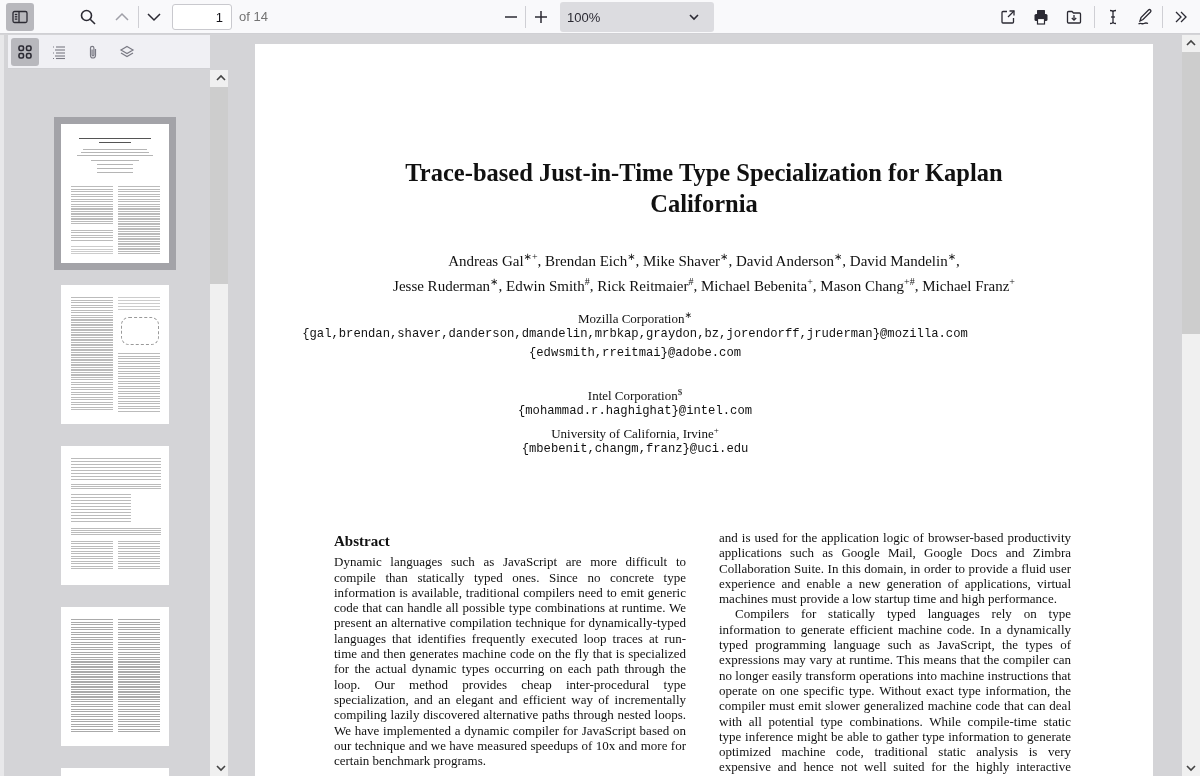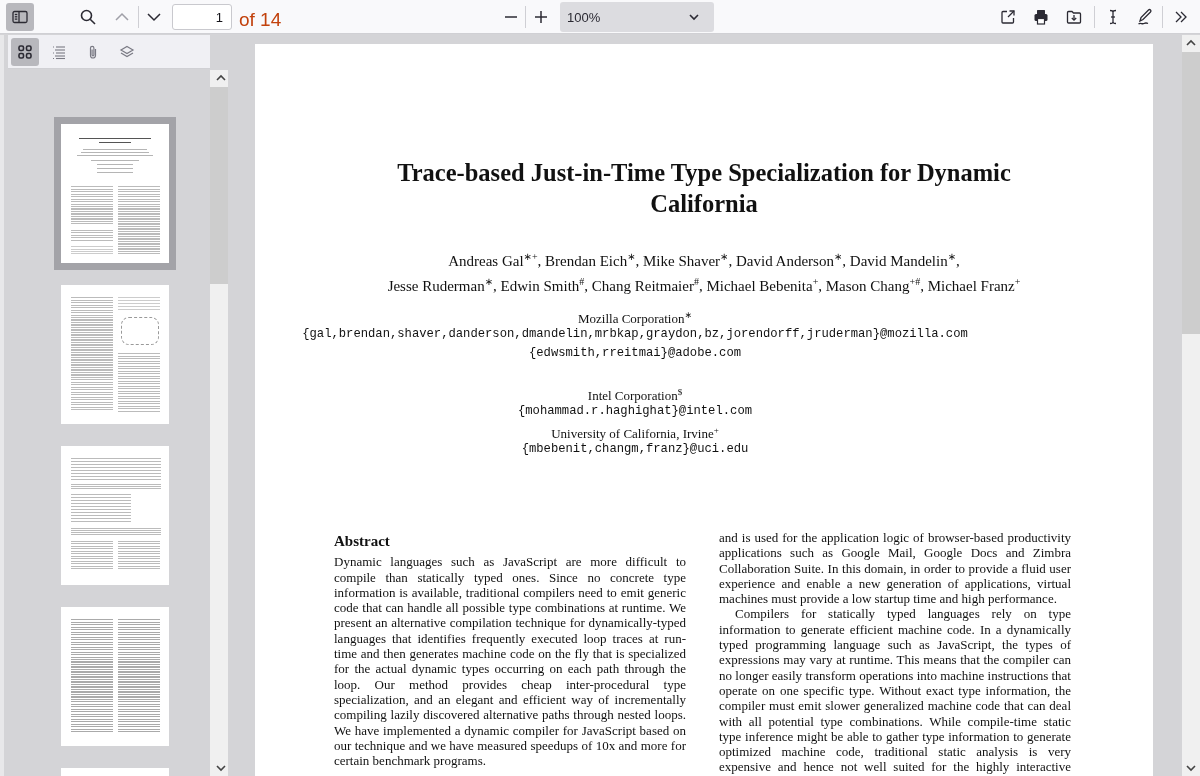--- a/index.html
+++ b/index.html
@@ -5,21 +5,21 @@
   * { box-sizing: border-box; margin: 0; padding: 0; }
   html, body { width: 1200px; height: 776px; overflow: hidden; background: #d4d4d7; font-family: "Liberation Sans", sans-serif; }
 
   
   .toolbar { position: absolute; left: 0; top: 0; width: 1200px; height: 34px; background: #f9f9fb; border-bottom: 1px solid #d0d0d4; display: flex; align-items: center; }
   .tb-btn { position: absolute; top: 3px; width: 28px; height: 28px; display: flex; align-items: center; justify-content: center; border-radius: 3px; color: #3a3a3e; cursor: pointer; }
   .tb-btn svg { width: 18px; height: 18px; }
   .tb-btn.active { background: #b8b8bd; }
   .tb-sep { position: absolute; top: 6px; width: 1px; height: 22px; background: #cfcfd4; }
   .page-input { position: absolute; left: 172px; top: 4px; width: 60px; height: 26px; border: 1px solid #c9c9ce; border-radius: 3px; background: #fff; font-size: 13px; text-align: right; padding-right: 8px; color: #15141a; font-family: "Liberation Sans", sans-serif; }
-  .page-of { position: absolute; left: 239px; top: 9px; font-size: 19px; color: #c2410c; }
+  .page-of { position: absolute; left: 239px; top: 9px; font-size: 13px; color: #737373; }
   .zoom-select { position: absolute; left: 560px; top: 2px; width: 154px; height: 30px; background: #dcdce0; border-radius: 3px; font-size: 13px; color: #2b2a33; display: flex; align-items: center; padding-left: 7px; cursor: pointer; }
   .zoom-select .chev { position: absolute; right: 14px; top: 9px; width: 12px; height: 12px; }
 
   
   .sidebar { position: absolute; left: 0; top: 35px; width: 228px; height: 741px; background: #d4d4d7; border-left: 4px solid #e8e8ea; }
   .sidebar-tabs { position: absolute; left: 4px; top: 0; width: 202px; height: 34px; background: #f0f0f4; border-bottom: 1px solid #d0d0d4; }
   .side-tab { position: absolute; top: 3px; width: 28px; height: 28px; display: flex; align-items: center; justify-content: center; border-radius: 3px; color: #5b5b66; cursor: pointer; }
   .side-tab svg { width: 16px; height: 16px; }
   .side-tab.active { background: #b8b8bd; color: #2b2a33; }
   .thumb-list { position: absolute; left: 0; top: 35px; width: 206px; height: 706px; overflow: hidden; }
@@ -239,36 +239,36 @@
       <svg viewBox="0 0 10 8" fill="none" stroke="#444" stroke-width="1.6">
           <polyline points="1,2 5,6 9,2"></polyline>
         </svg>
     </div>
   </div>
 </div>
 
 <div class="viewer">
   <div class="page">
     <div class="title">
-      <div>Trace-based Just-in-Time Type Specialization for Dynamic</div>
+      <div>Trace-based Just-in-Time Type Specialization for Kaplan</div>
       <div>California</div>
     </div>
 
     <div class="authors">
       <div>
         <span>Andreas Gal</span><sup>∗+</sup>,
         <span>Brendan Eich</span><sup>∗</sup>,
         <span>Mike Shaver</span><sup>∗</sup>,
         <span>David Anderson</span><sup>∗</sup>,
         <span>David Mandelin</span><sup>∗</sup>,
       </div>
       <div>
         <span>Jesse Ruderman</span><sup>∗</sup>,
         <span>Edwin Smith</span><sup>#</sup>,
-        <span>Chang Reitmaier</span><sup>#</sup>,
+        <span>Rick Reitmaier</span><sup>#</sup>,
         <span>Michael Bebenita</span><sup>+</sup>,
         <span>Mason Chang</span><sup>+#</sup>,
         <span>Michael Franz</span><sup>+</sup>
       </div>
     </div>
 
     <div class="affil" style="top:264px">
       <div><span>Mozilla Corporation</span><sup>∗</sup></div>
       <div class="mono">{gal,brendan,shaver,danderson,dmandelin,mrbkap,graydon,bz,jorendorff,jruderman}@mozilla.com</div>
     </div>

